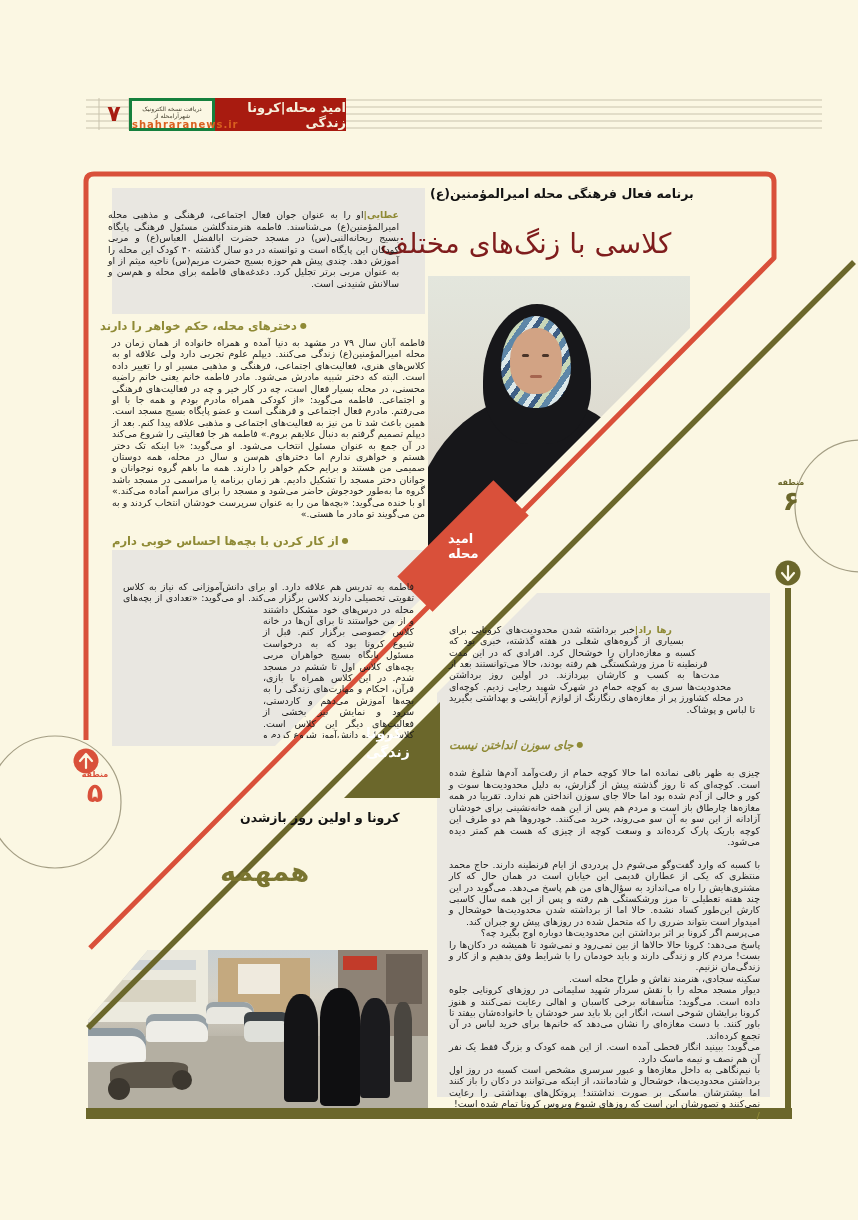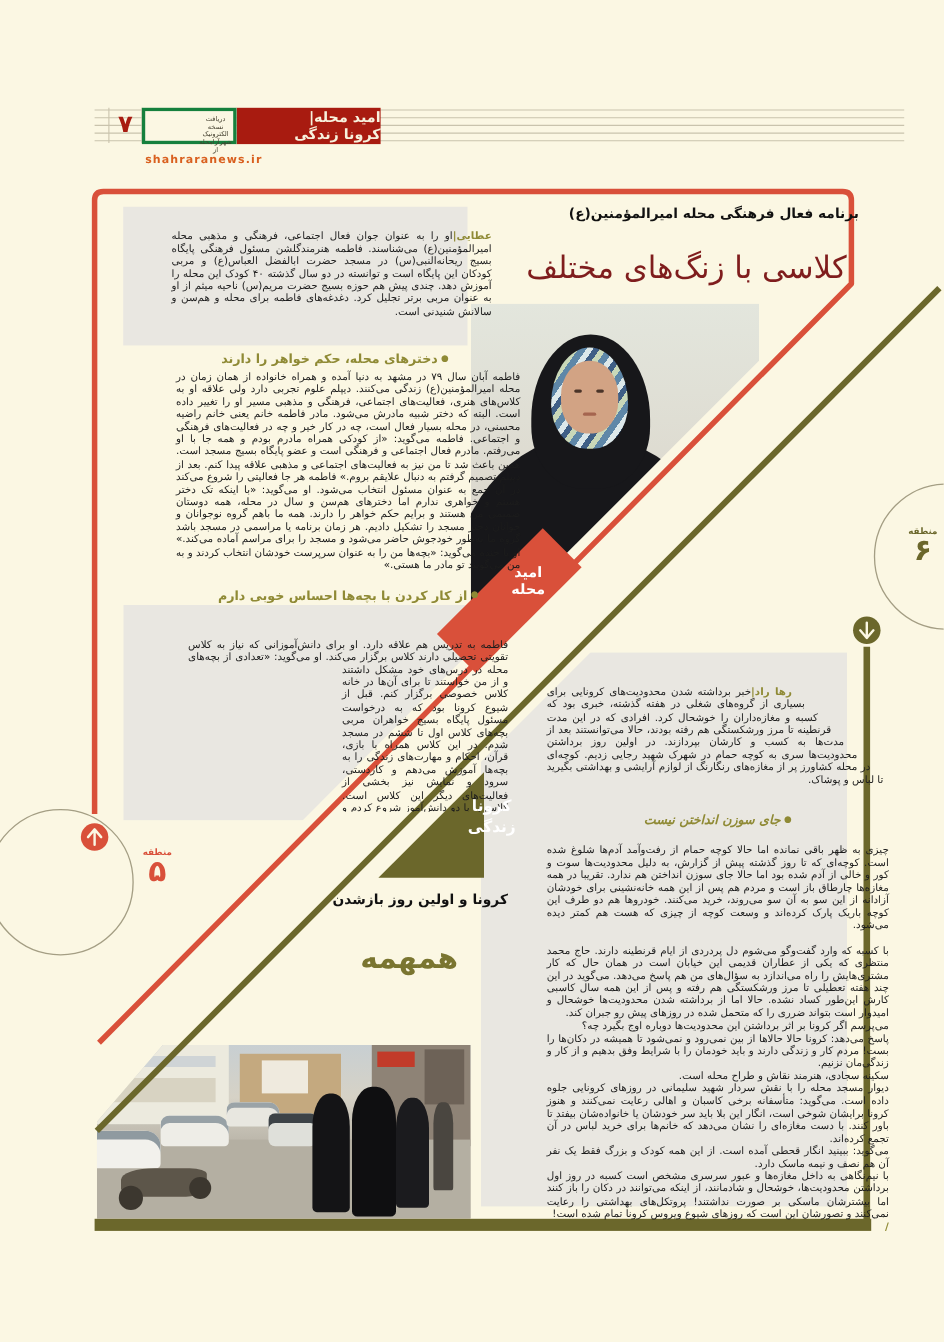--- a/index.html
+++ b/index.html
@@ -2,23 +2,23 @@
 <html lang="fa"><head>
 <meta charset="utf-8">
 <style>
   html,body{margin:0;padding:0;}
   body{
     width:858px;height:1220px;position:relative;overflow:hidden;
     background:#fbf7e3;
     font-family:"DejaVu Sans","Liberation Sans",sans-serif;
   }
   .abs{position:absolute;}
-  .rtl{direction:rtl;unicode-bidi:isolate;margin-left:48px;}
+  .rtl{direction:rtl;unicode-bidi:isolate;}
   .just{text-align:justify;}
-  .right{text-align:center;}
+  .right{text-align:left;}
   .body-txt{
     font-size:9.4px;line-height:11.4px;color:#1c1c1c;
     white-space:pre-line;
   }
   .graybox{background:#e9e7e1;}
   .subhead{
     font-size:11.5px;font-weight:bold;color:#8f8a35;line-height:13px;
   }
   .subhead .bullet{font-size:8px;vertical-align:2px;margin-left:3px;}
   .byline{color:#8f8a35;font-weight:bold;}

